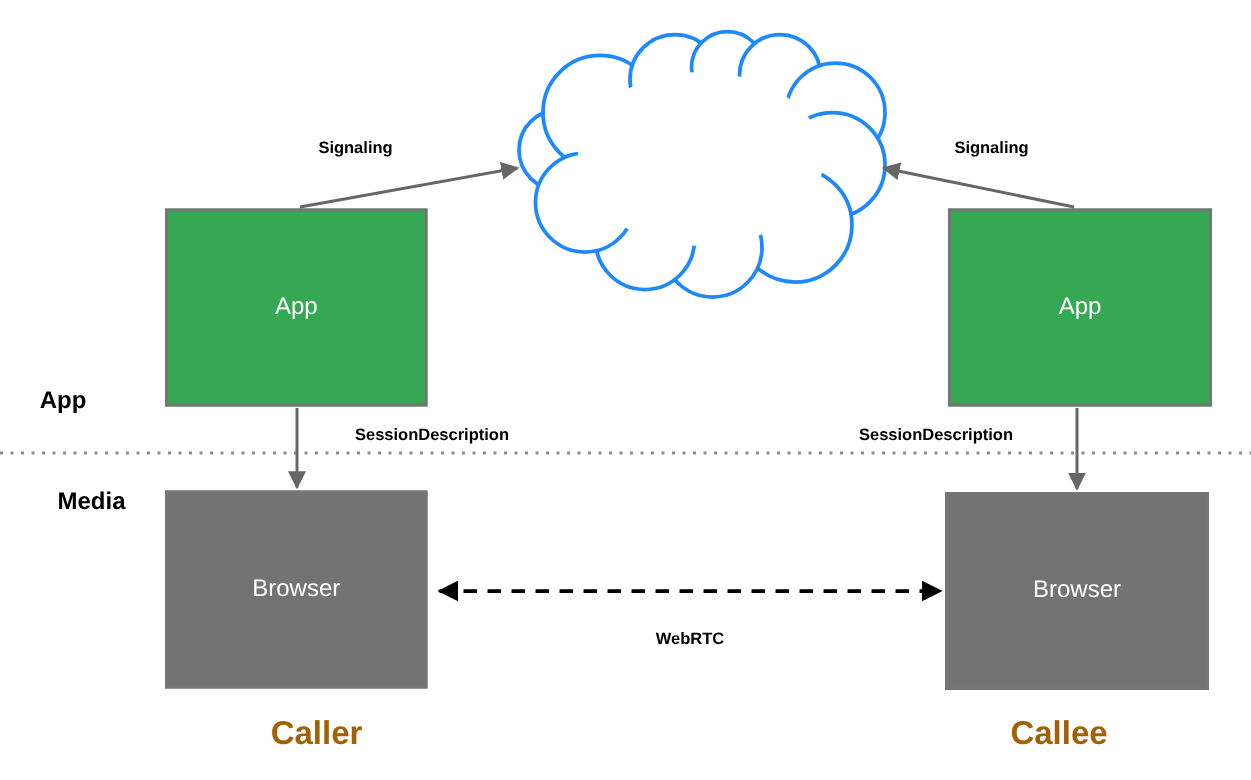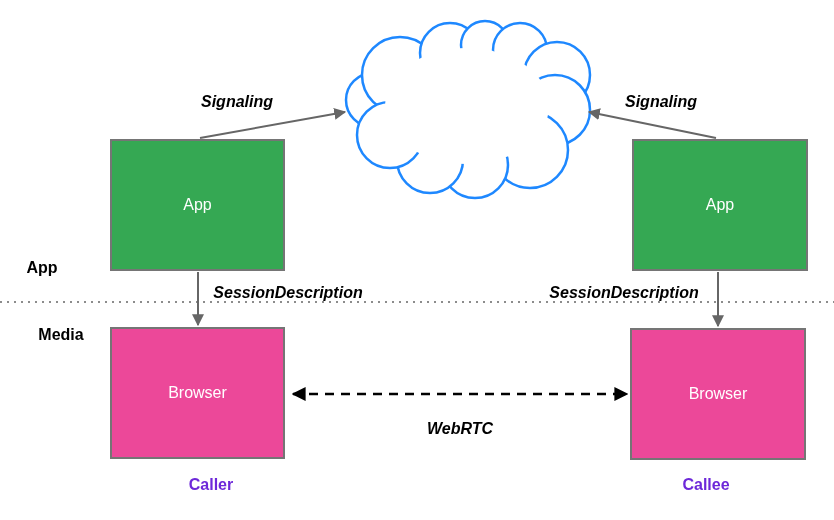--- a/index.html
+++ b/index.html
@@ -27,35 +27,34 @@
     border: 2px solid #757575;
     box-sizing: border-box;
     display: flex;
     align-items: center;
     justify-content: center;
     color: #ffffff;
     font-size: 16px;
     font-weight: 400;
   }
   .node.green { background: #35a853; }
-  .node.blue  { background: #ec4899; }
+  .node.blue  { background: #737373; }
 
   .node.app-left      { left: 110px; top: 139px; width: 175px; height: 132px; }
   .node.app-right     { left: 632px; top: 139px; width: 176px; height: 132px; }
   .node.browser-left  { left: 110px; top: 327px; width: 175px; height: 132px; }
   .node.browser-right { left: 630px; top: 328px; width: 176px; height: 132px; }
 
   .edge-label {
     position: absolute;
     transform: translateX(-50%);
-    font-size: 16px;
+    font-size: 11px;
     font-weight: 700;
     color: #000000;
     white-space: nowrap;
-    font-style: italic;
   }
   .lbl-signaling-left  { left: 237px; top: 93px;  }
   .lbl-signaling-right { left: 661px; top: 93px;  }
   .lbl-session-left    { left: 288px; top: 284px; }
   .lbl-session-right   { left: 624px; top: 284px; }
   .lbl-media           { left: 460px; top: 420px; }
 
   .layer-label {
     position: absolute;
     transform: translateX(-50%);
@@ -63,23 +62,23 @@
     font-weight: 700;
     color: #000000;
     white-space: nowrap;
   }
   .lbl-layer-app    { left: 42px; top: 259px; }
   .lbl-layer-webrtc { left: 61px; top: 326px; }
 
   .caption {
     position: absolute;
     transform: translateX(-50%);
-    font-size: 16px;
+    font-size: 22px;
     font-weight: 700;
-    color: #6d28d9;
+    color: #a16207;
     white-space: nowrap;
   }
   .lbl-caller { left: 211px; top: 476px; }
   .lbl-callee { left: 706px; top: 476px; }
 </style>
 </head>
 <body>
 
 <div class="canvas">
 

